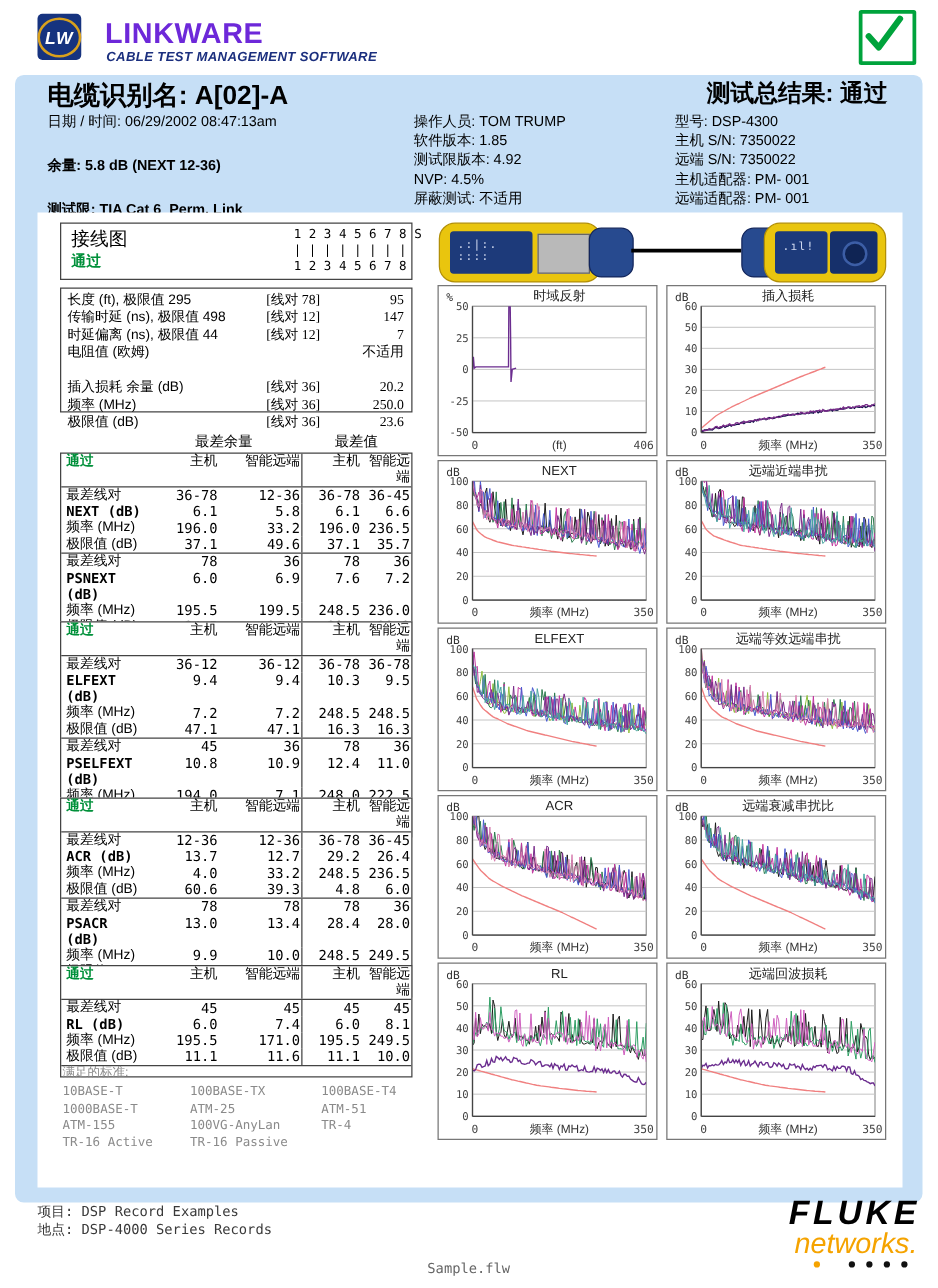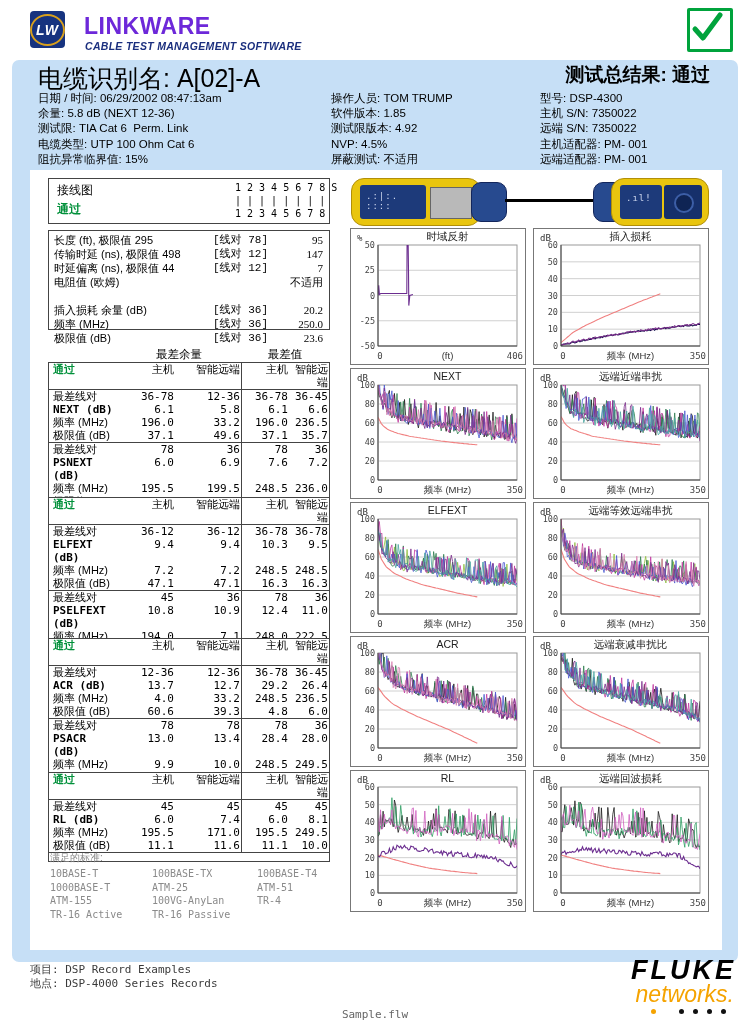--- a/index.html
+++ b/index.html
@@ -12,45 +12,45 @@
            display:flex;align-items:center;justify-content:center;}
   .lw-txt{color:#fff;font-weight:bold;font-style:italic;font-size:14px;letter-spacing:1px;}
   .lw-title{position:absolute;left:84px;top:13px;font-size:23px;font-weight:bold;color:#6d28d9;letter-spacing:.5px;}
   .lw-sub{position:absolute;left:85px;top:40px;font-size:10.5px;font-weight:bold;color:#1b2f7e;letter-spacing:.3px;font-style:italic;}
   .check-box{position:absolute;left:687px;top:8px;width:40px;height:38px;border:3px solid #00a33c;
              background:#fff;border-radius:2px;}
   
   .blue-frame{position:absolute;left:12px;top:60px;width:726px;height:902px;background:#c6dff6;border-radius:7px;}
   .content{position:absolute;left:30px;top:170px;width:692px;height:780px;background:#fff;}
   
-  .cable-id{position:absolute;left:38px;top:62px;font-size:25px;font-weight:normal;}
+  .cable-id{position:absolute;left:38px;top:62px;font-size:21px;font-weight:bold;}
   .overall{position:absolute;right:40px;top:62px;font-size:19px;font-weight:bold;}
   .info-col{position:absolute;top:91px;font-size:11.5px;line-height:15.2px;white-space:pre;}
-  .info-col div.b{font-weight:normal;}
+  .info-col div.b{font-weight:bold;margin-top:20px;}
   #infocol1{left:38px;} #infocol2{left:331px;} #infocol3{left:540px;}
   
   .obox{position:absolute;background:#fff;border:1px solid #444;box-sizing:border-box;}
   
-  .wm-title{position:absolute;left:8px;top:3px;font-size:12px;}
+  .wm-title{position:absolute;left:8px;top:3px;font-size:15px;}
   .wm-pass{position:absolute;left:8px;top:22px;font-size:12px;color:#00903a;font-weight:bold;}
   .wm-pins{position:absolute;left:186px;top:2px;font-size:10px;line-height:13px;
            font-family:"DejaVu Sans Mono",monospace;white-space:pre;}
   
   .tester{position:absolute;left:345px;top:176px;width:367px;height:50px;}
   .dev{position:absolute;top:2px;height:46px;background:#e9c50e;border:1px solid #b28f07;border-radius:13px;}
   .cap{position:absolute;top:6px;width:34px;height:38px;background:#274a8f;border:1px solid #13265c;border-radius:10px;}
   .panel{position:absolute;background:#1d3a7a;border-radius:3px;}
   .scr{position:absolute;background:#b9b9b9;border:1px solid #666;}
   .cable{position:absolute;top:23px;height:3px;background:#000;}
   .knob{position:absolute;width:16px;height:16px;border-radius:50%;background:#0f2454;border:2px solid #3c5ea6;}
   .bars{position:absolute;color:#cfd8ef;font-size:9px;font-family:"DejaVu Sans Mono",monospace;letter-spacing:1px;}
   
   .mrow{display:grid;grid-template-columns:164px 62px 1fr;line-height:14px;font-size:11px;}
   .mrow .lab{padding-left:5px;}
-  .mrow .pair{font-family:Liberation Mono, monospace;}
+  .mrow .pair{font-family:Liberation Serif, serif;}
   .mrow .val{text-align:right;padding-right:6px;font-family:Liberation Serif, serif;}
   
   .tbl{position:absolute;left:48px;width:282px;font-size:11px;}
   .trow{display:grid;grid-template-columns:70px 56px 66px 48px 40px;line-height:13px;}
   .trow .c{text-align:right;font-family:"DejaVu Sans Mono",monospace;padding-right:1px;}
   .trow .lab{text-align:left;padding-left:4px;font-family:"Liberation Sans",sans-serif;}
   .trow .lab.bp{font-family:"DejaVu Sans Mono",monospace;font-weight:bold;}
   .trow .d{border-left:1px solid #444;}
   .thead{border-bottom:1px solid #444;}
   .thead .pass{color:#00903a;font-weight:bold;}

